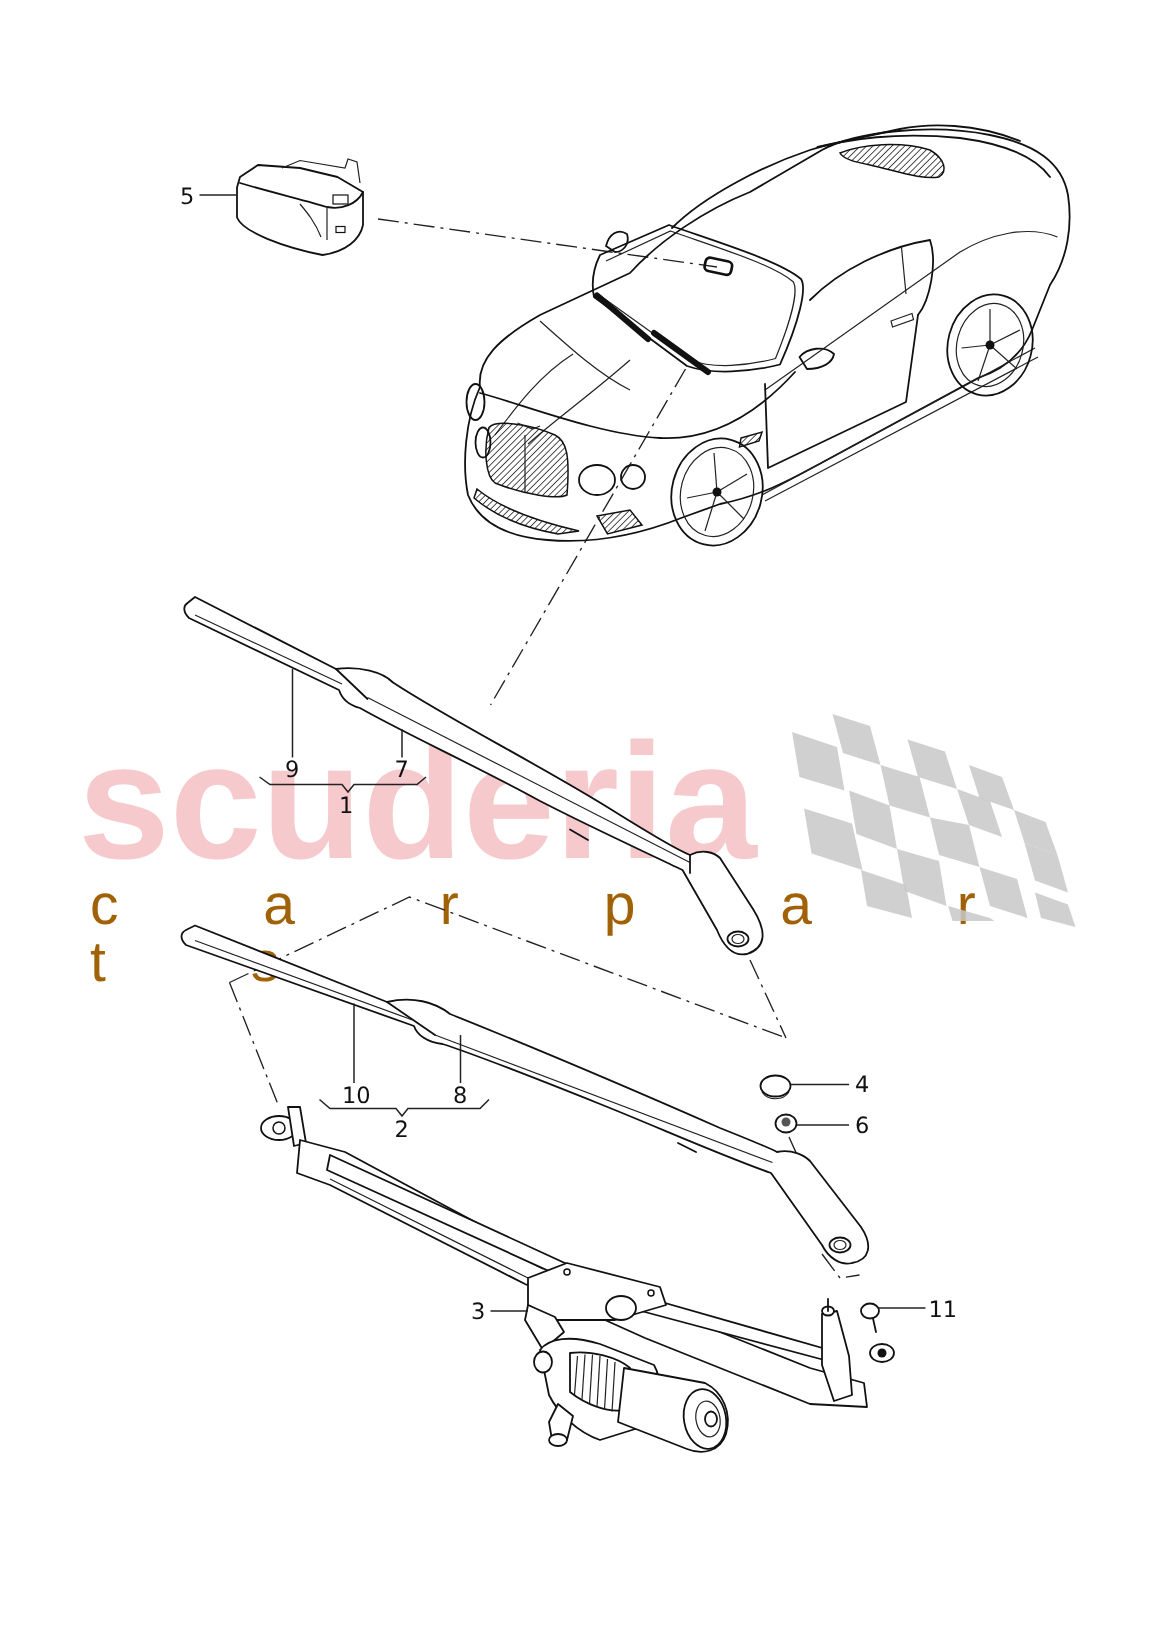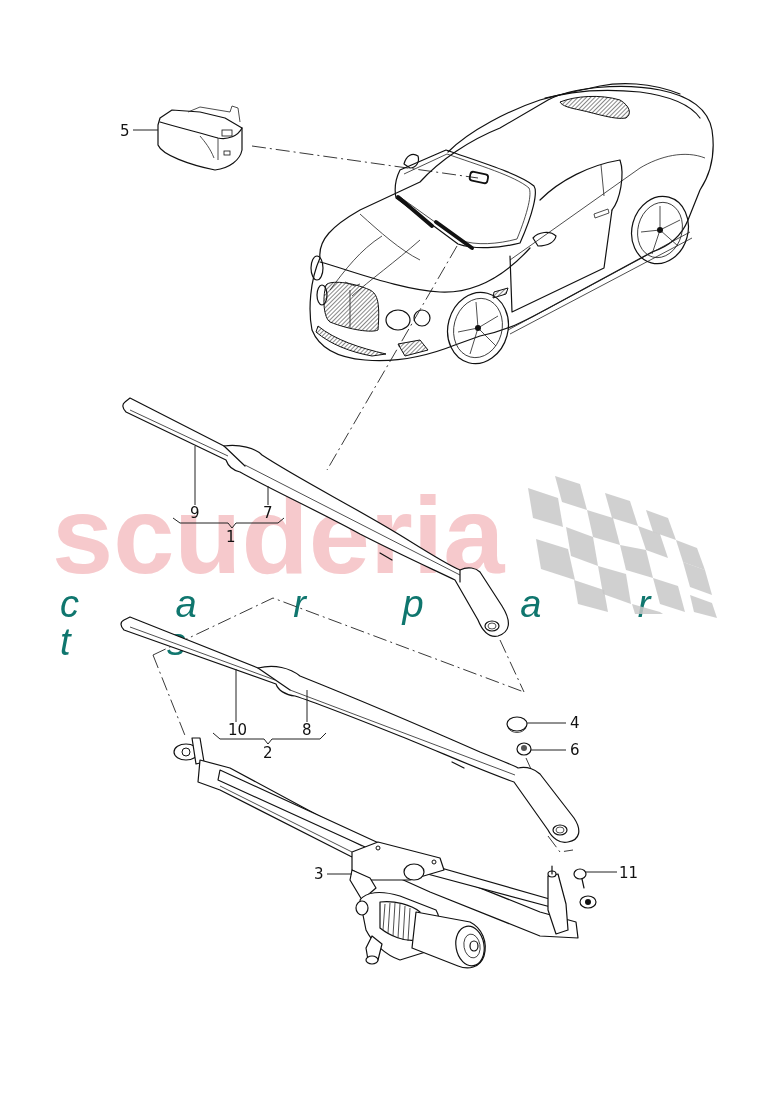--- a/index.html
+++ b/index.html
@@ -15,21 +15,21 @@
     .dash { stroke: #222; stroke-width: 0.9; fill: none; stroke-dasharray: 14 4 2 4; }
     .leader { stroke: #222; stroke-width: 1; fill: none; }
     .thick { stroke: #111; stroke-width: 4; fill: none; stroke-linecap: round; }
     .hatch { fill: url(#hatch); stroke: #111; stroke-width: 1; }
     .flag-cell { fill: #c8c8c8; opacity: 0.85; }
   </style>
 </head>
 <body>
 
 <div class="wm-text wm-main" style="color:#f6c9cc;">scuderia</div>
-<div class="wm-text wm-sub" style="color:#0f766e;font-style:italic;">
+<div class="wm-text wm-sub" style="color:#a16207;">
   <span>c a r p a r t s</span>
 </div>
 
 <svg id="diagram" viewBox="0 0 778 1100" xmlns="http://www.w3.org/2000/svg">
   <defs>
     <pattern id="hatch" width="3" height="3" patternUnits="userSpaceOnUse" patternTransform="rotate(45)">
       <line x1="0" y1="0" x2="0" y2="3" stroke="#111" stroke-width="1"></line>
     </pattern>
   </defs>
 

